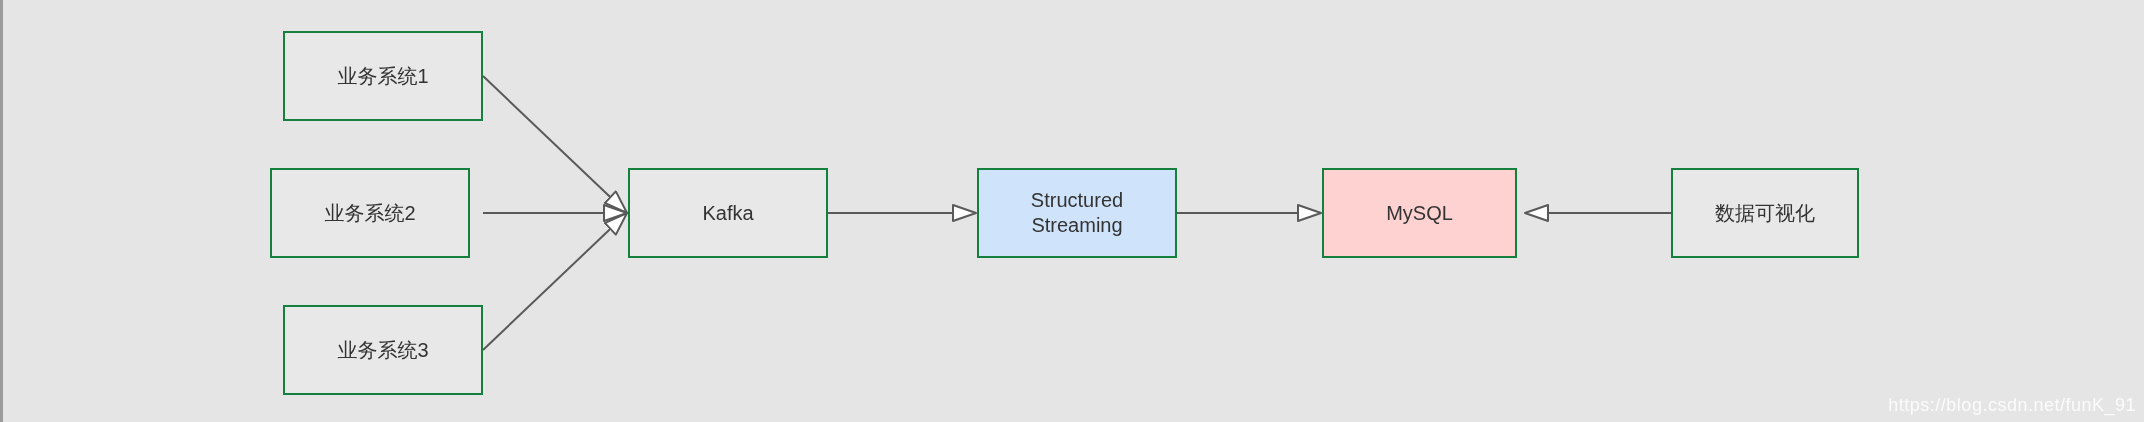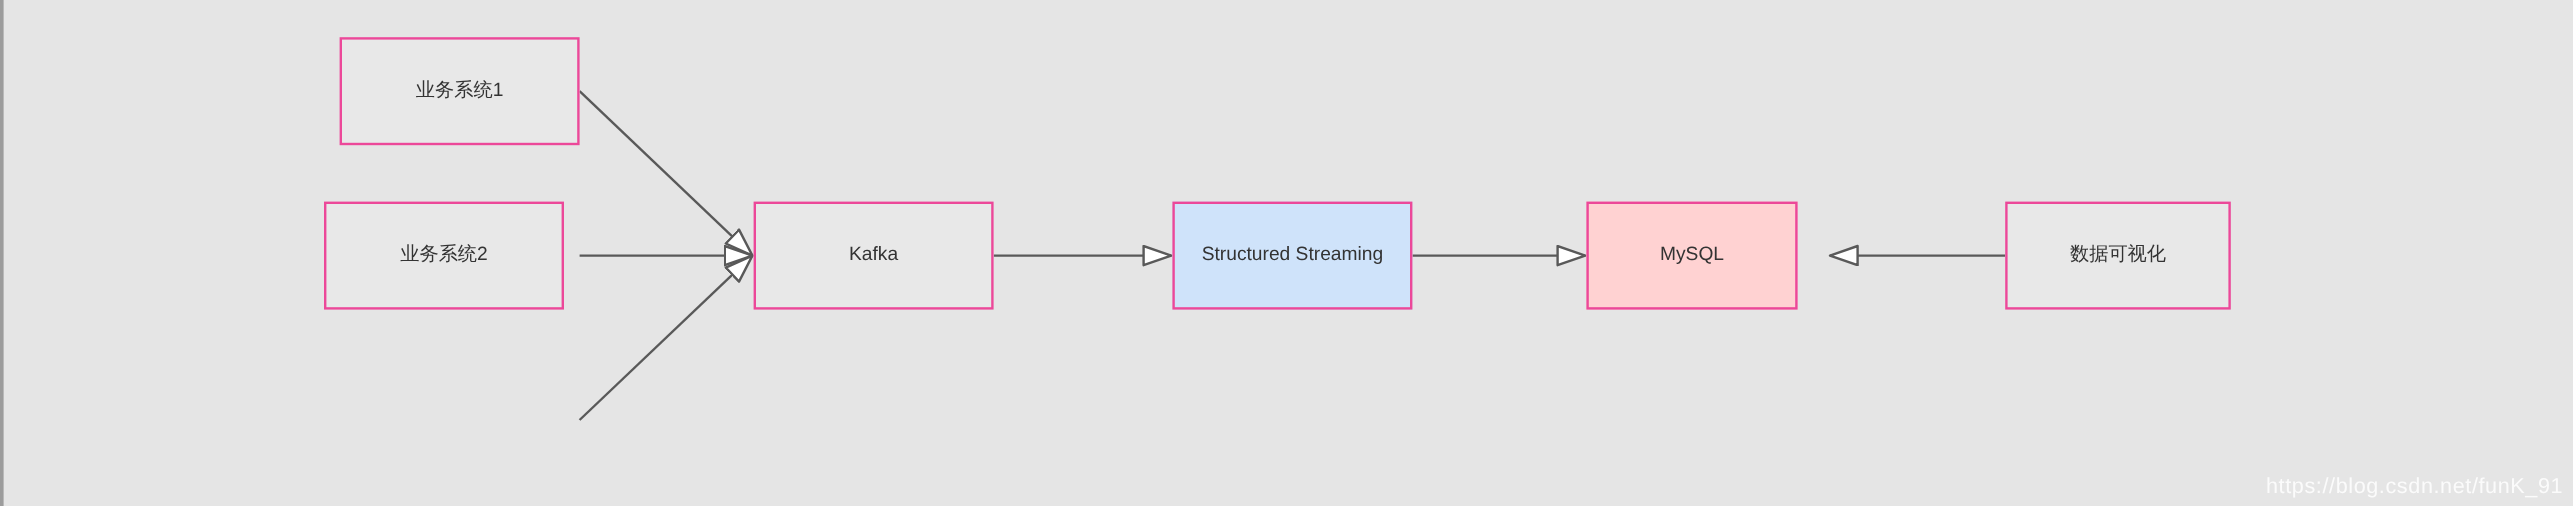--- a/index.html
+++ b/index.html
@@ -23,37 +23,37 @@
   .edges-svg {
     position: absolute;
     left: 0; top: 0;
     width: 2144px; height: 422px;
   }
   .node {
     position: absolute;
     width: 200px;
     height: 90px;
     box-sizing: border-box;
-    border: 2px solid #ec4899;
+    border: 2px solid #15803d;
     background: #e8e8e8;
     display: flex;
     align-items: center;
     justify-content: center;
     text-align: center;
-    font-size: 16px;
+    font-size: 20px;
     line-height: 1.25;
     color: #333333;
   }
   .node-label { padding: 0 6px; }
   #node-source1 { left: 283px; top: 31px; }
   #node-source2 { left: 270px; top: 168px; }
   #node-source3 { left: 283px; top: 305px; }
   #node-kafka   { left: 628px; top: 168px; }
   #node-streaming { left: 977px; top: 168px; background: #cfe3fa; }
-  #node-mysql   { left: 1322px; top: 168px; width: 176px; background: #ffd2d2; }
+  #node-mysql   { left: 1322px; top: 168px; width: 195px; background: #ffd2d2; }
   #node-viz     { left: 1671px; top: 168px; width: 188px; }
   .watermark {
     position: absolute;
     right: 8px;
     bottom: 6px;
     font-size: 18px;
     color: rgba(255, 255, 255, 0.85);
     letter-spacing: 0.5px;
     user-select: none;
   }
@@ -82,20 +82,23 @@
   </svg>
 
   <div class="node" id="node-source1">
     <span class="node-label">业务系统1</span>
   </div>
 
   <div class="node" id="node-source2">
     <span class="node-label">业务系统2</span>
   </div>
 
+  <div class="node" id="node-source3">
+    <span class="node-label">业务系统3</span>
+  </div>
 
   <div class="node" id="node-streaming">
     <span class="node-label">Structured Streaming</span>
   </div>
 
   <div class="node" id="node-kafka">
     <span class="node-label">Kafka</span>
   </div>
 
   <div class="node" id="node-mysql">

